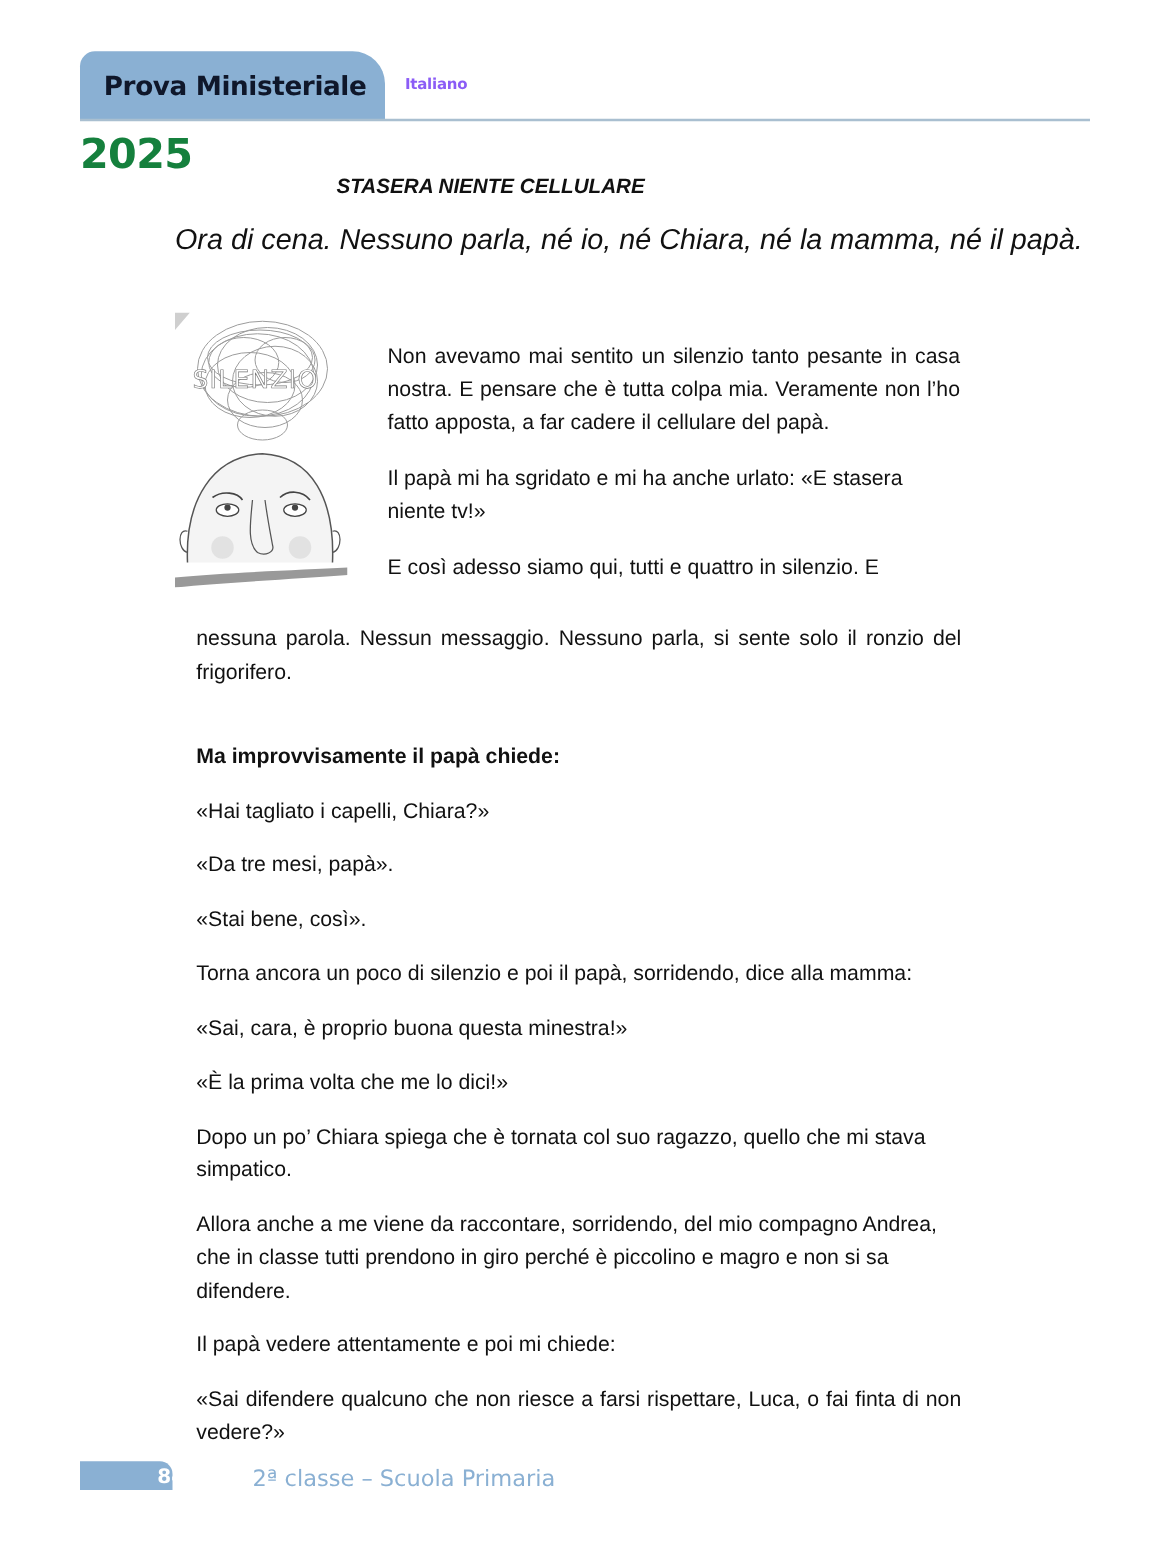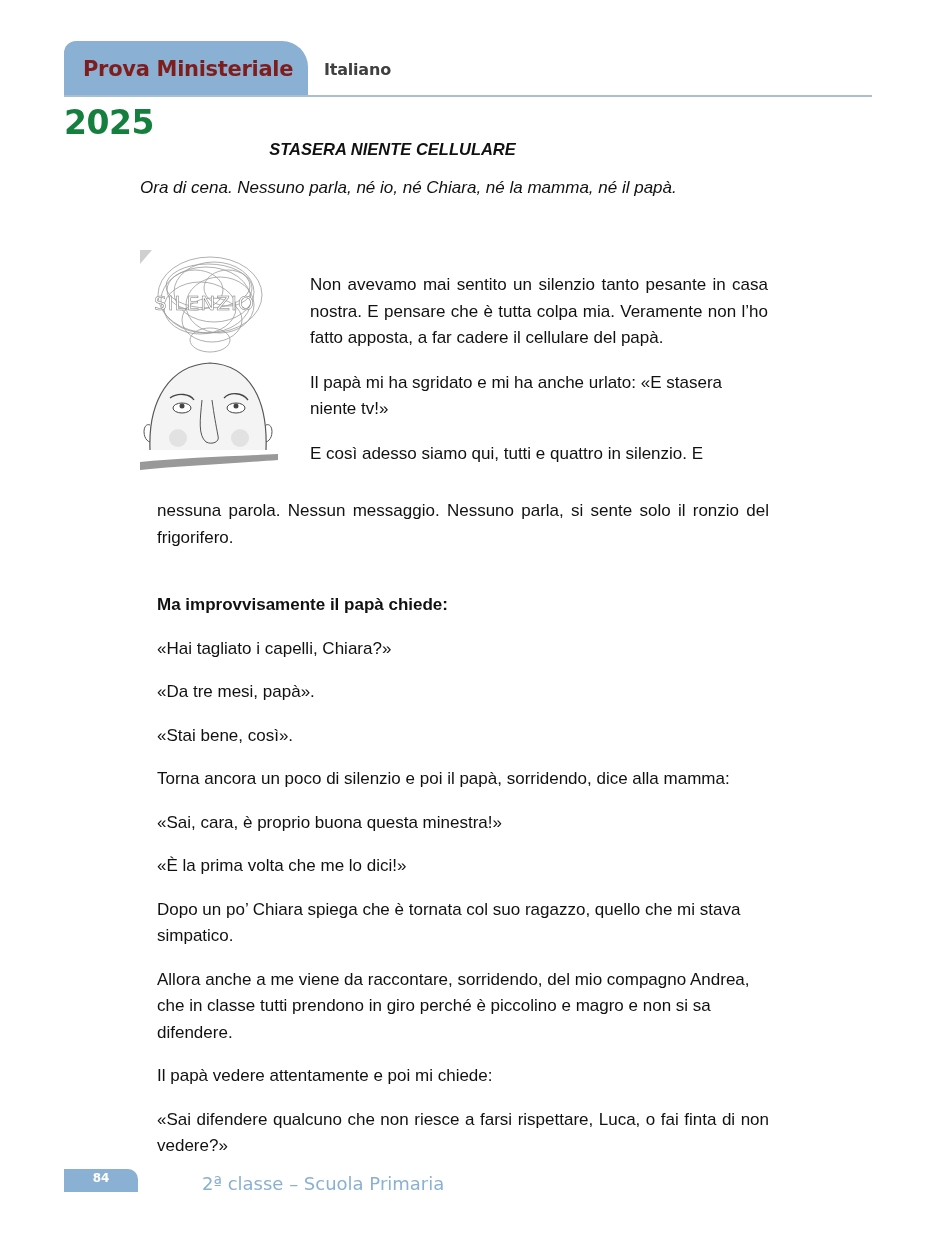--- a/index.html
+++ b/index.html
@@ -2,45 +2,45 @@
 <html><head>
   <meta charset="utf-8">
   <style>
     html, body { margin: 0; padding: 0; background: #ffffff; }
     body { width: 935px; height: 1233px; position: relative; overflow: hidden;
            font-family: "Liberation Sans", sans-serif; color: #111; }
 
     .header-tab { position: absolute; left: 64px; top: 41px; width: 244px; height: 55px;
                   background: #8ab0d3; border-top-left-radius: 12px; border-top-right-radius: 26px; }
     .header-tab-label { position: absolute; left: 19px; top: 16px; font-family: "DejaVu Sans", sans-serif;
-                  font-weight: bold; font-size: 21px; color: #7f1d1d; letter-spacing: -0.3px; }
+                  font-weight: bold; font-size: 21px; color: #0f172a; letter-spacing: -0.3px; }
     .header-subject { position: absolute; left: 324px; top: 60px; font-family: "DejaVu Sans", sans-serif;
-                  font-weight: bold; font-size: 16px; color: #404040; letter-spacing: -0.2px; }
+                  font-weight: bold; font-size: 12px; color: #8b5cf6; letter-spacing: -0.2px; }
     .header-line { position: absolute; left: 64px; top: 95px; width: 808px; height: 2px; background: #a9bfd0; }
     .header-year { position: absolute; left: 64px; top: 103px; font-family: "DejaVu Sans", sans-serif;
                   font-weight: bold; font-size: 33px; color: #15803d; letter-spacing: -0.5px; }
 
     .story-title { position: absolute; left: 0; width: 785px; top: 140px; text-align: center;
                    font-family: "Liberation Sans", sans-serif; font-style: italic; font-weight: bold; font-size: 16.5px; }
-    .story-intro { position: absolute; left: 140px; top: 178px; font-style: italic; font-size: 17px;
+    .story-intro { position: absolute; left: 140px; top: 178px; font-style: italic; font-size: 23px;
                    font-family: "Liberation Sans", sans-serif; }
 
     .illustration { position: absolute; left: 140px; top: 250px; width: 138px; height: 220px; }
 
     .text { font-family: "Liberation Sans", sans-serif; font-size: 17px; line-height: 26.5px; }
     .wrap-block { position: absolute; left: 292px; top: 254px; width: 494px; text-align: justify; }
     .wrap-block p { margin: 18px; }
     .full-block { position: absolute; left: 140px; width: 646px; text-align: justify; }
     .full-block p { margin: 17px; }
     .bold { font-weight: bold; }
 
     .footer-badge { position: absolute; left: 64px; top: 1169px; width: 74px; height: 23px; background: #8ab0d3;
                     border-top-right-radius: 10px; }
     .footer-page { position: absolute; left: 0; width: 74px; top: 2px; text-align: center; color: #fff;
-                   font-weight: bold; font-size: 12px; font-family: "DejaVu Sans", sans-serif; }
+                   font-weight: bold; font-size: 16px; font-family: "DejaVu Sans", sans-serif; padding-left: 36px; }
     .footer-class { position: absolute; left: 164px; top: 1173px; font-size: 18px; color: #8ab0d3;
                     font-family: "DejaVu Sans", sans-serif; margin-left: 38px; }
   </style>
 </head>
 <body>
 
 <div>
   <div class="header-tab">
     <span class="header-tab-label">Prova Ministeriale</span>
   </div>

